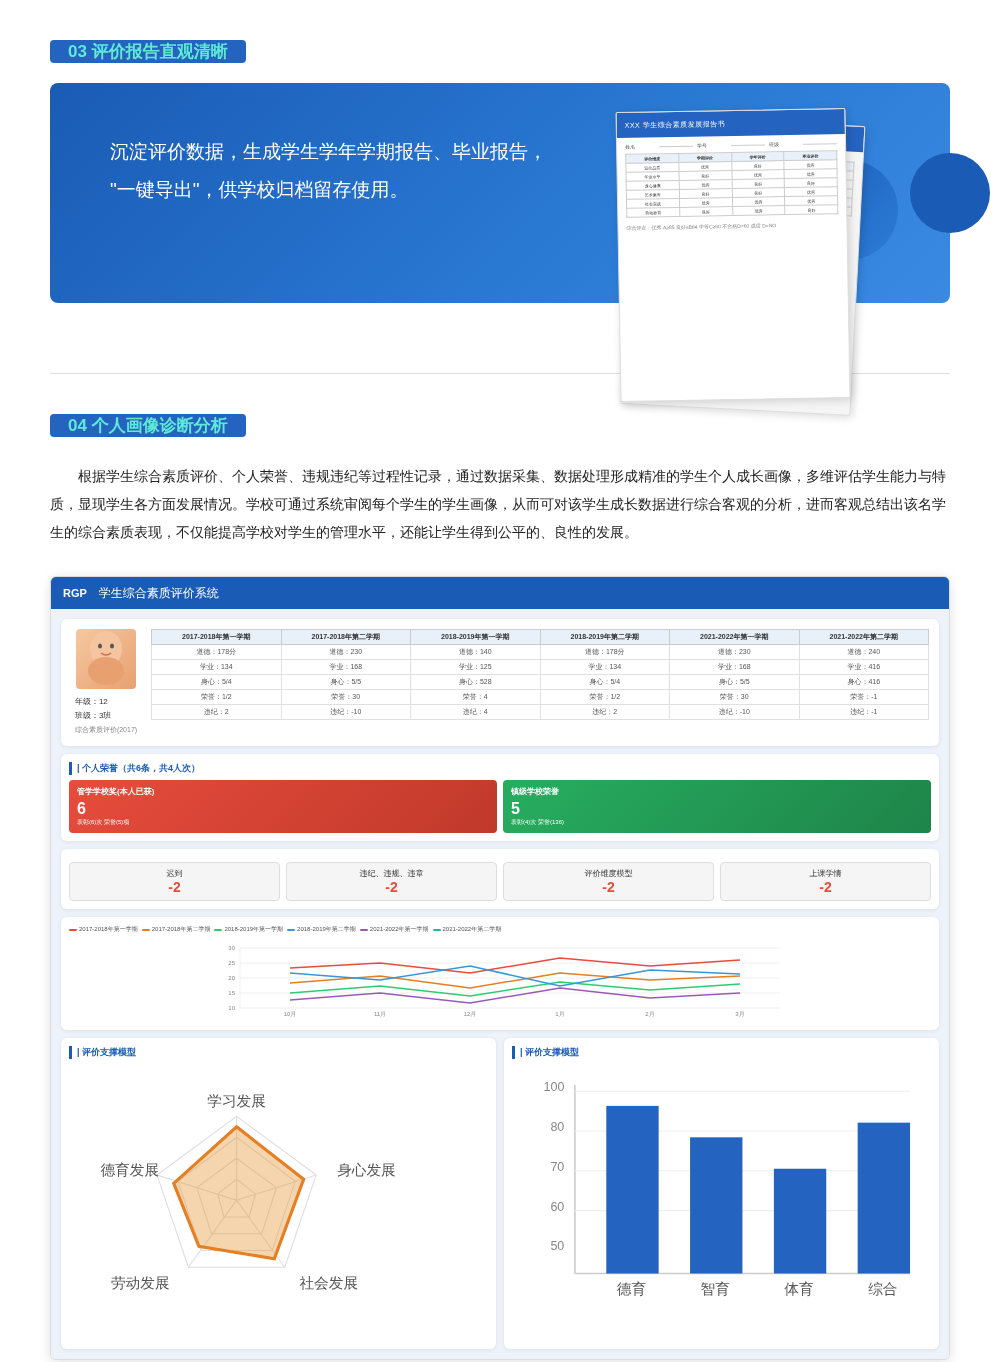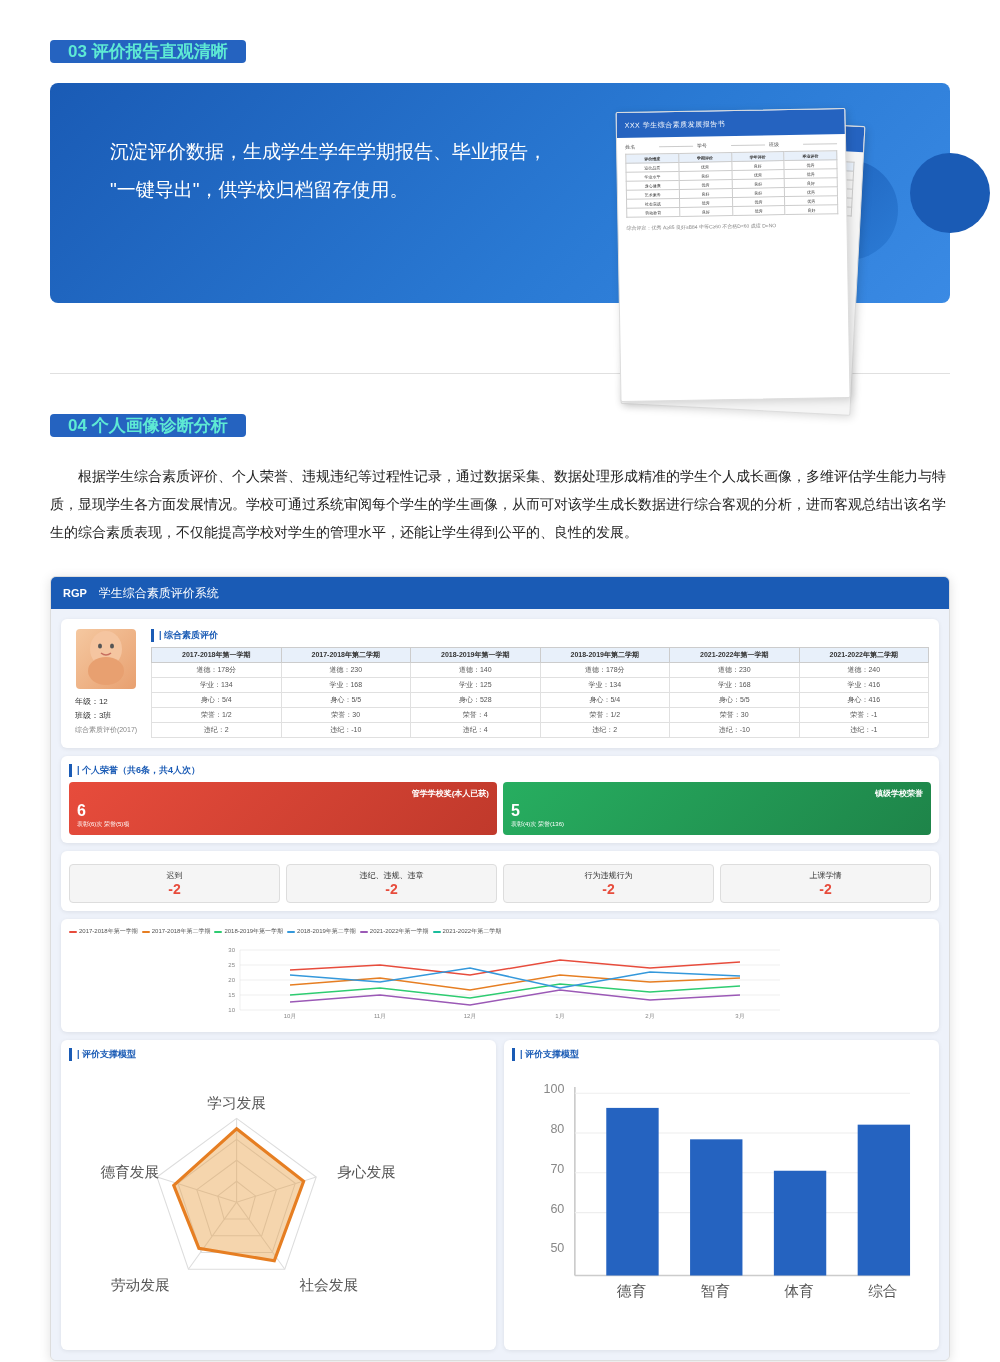--- a/index.html
+++ b/index.html
@@ -345,21 +345,20 @@
 
     .ach-card.red { background: linear-gradient(135deg, #e74c3c, #c0392b); }
     .ach-card.blue { background: linear-gradient(135deg, #2980b9, #1a5bb5); }
     .ach-card.orange { background: linear-gradient(135deg, #e67e22, #d35400); }
     .ach-card.green { background: linear-gradient(135deg, #27ae60, #1e8449); }
 
     .ach-card-title {
       font-size: 8px;
       font-weight: bold;
       margin-bottom: 3px;
-      text-align: right;
     }
 
     .ach-card-num {
       font-size: 16px;
       font-weight: bold;
     }
 
     
     .dash-violations-section {
       background: #fff;
@@ -619,21 +618,20 @@
             </div>
             <div class="dash-student-info">
               <div>年级：12</div>
               <div>班级：3班</div>
               <div style="font-size:7px;color:#888;">综合素质评价(2017)</div>
             </div>
           </div>
 
 
           <div class="dash-comprehensive-table">
-            <div class="dash-section-title">| 综合素质评价</div>
             <table class="dash-table">
               <thead>
                 <tr>
                   <th>2017-2018年第一学期</th>
                   <th>2017-2018年第二学期</th>
                   <th>2018-2019年第一学期</th>
                   <th>2018-2019年第二学期</th>
                   <th>2021-2022年第一学期</th>
                   <th>2021-2022年第二学期</th>
                 </tr>
@@ -704,21 +702,21 @@
           <div class="violation-tags">
             <div class="vio-tag">
               <div class="vio-tag-name">迟到</div>
               <div class="vio-tag-num">-2</div>
             </div>
             <div class="vio-tag">
               <div class="vio-tag-name">违纪、违规、违章</div>
               <div class="vio-tag-num">-2</div>
             </div>
             <div class="vio-tag">
-              <div class="vio-tag-name">行为违规行为</div>
+              <div class="vio-tag-name">评价维度模型</div>
               <div class="vio-tag-num">-2</div>
             </div>
             <div class="vio-tag">
               <div class="vio-tag-name">上课学情</div>
               <div class="vio-tag-num">-2</div>
             </div>
           </div>
         </div>
 
         <div class="dash-chart-section">

